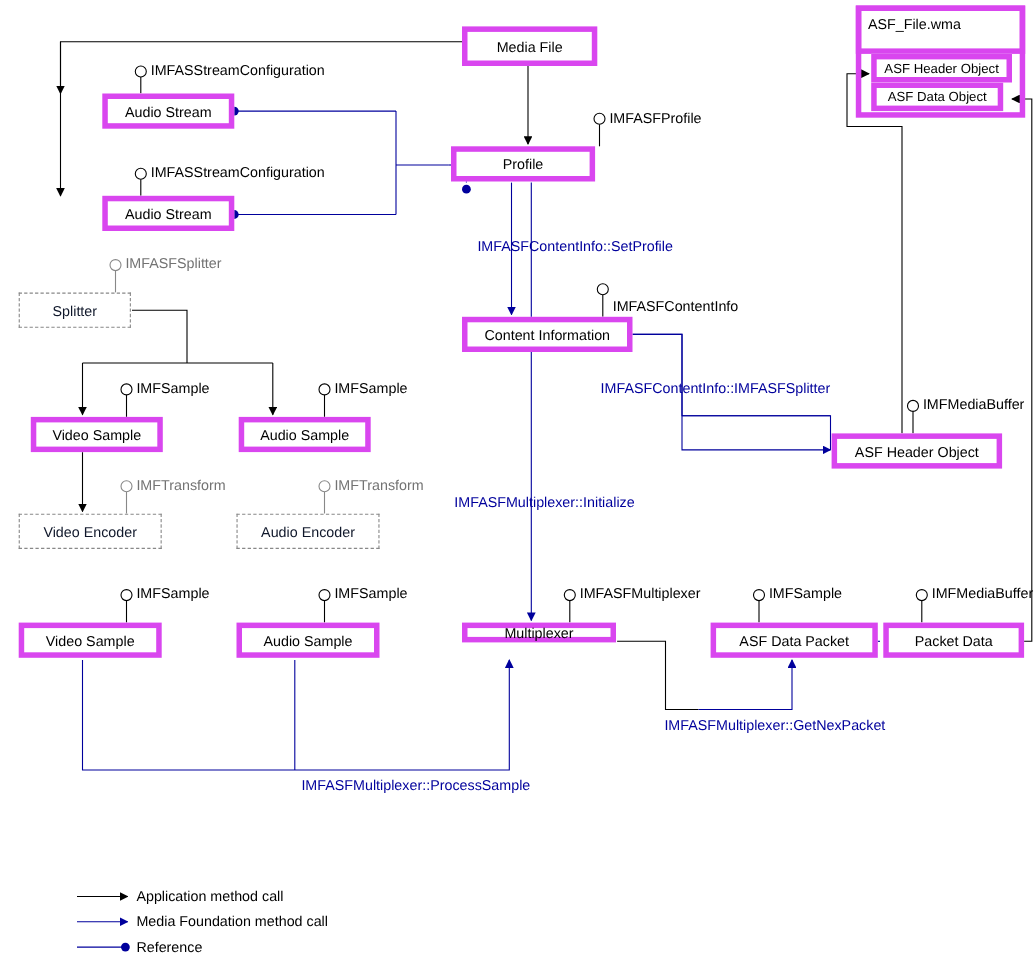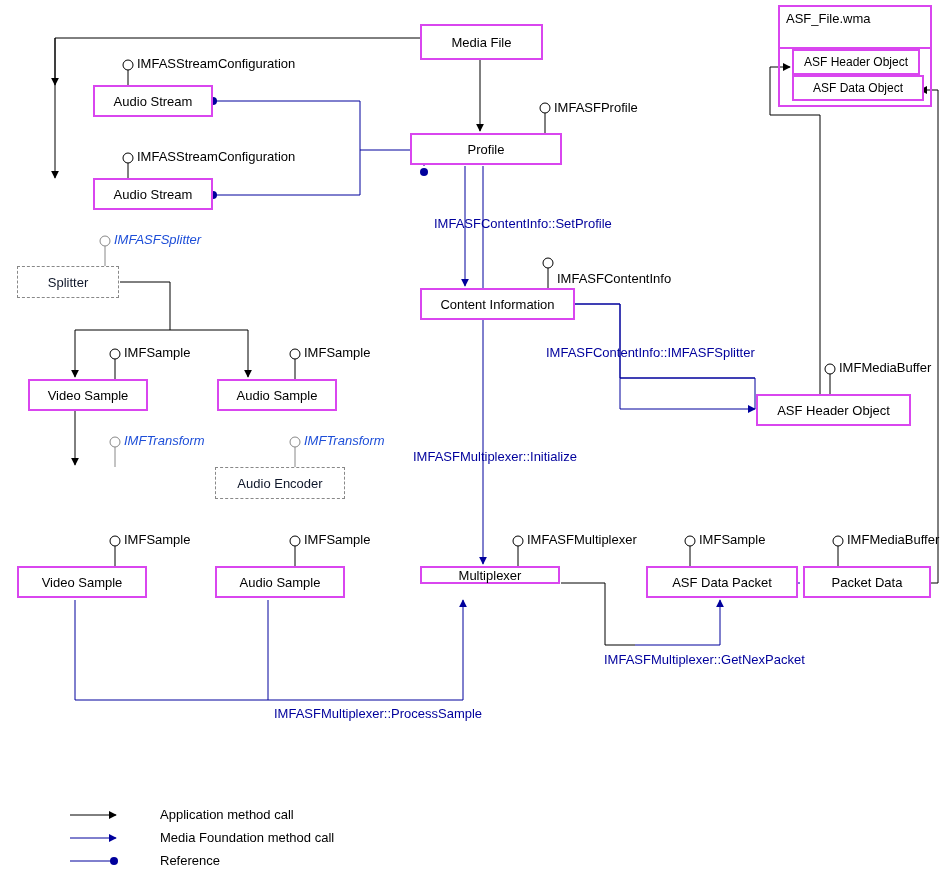--- a/index.html
+++ b/index.html
@@ -19,49 +19,48 @@
   }
   svg.wires {
     position: absolute;
     top: 0; left: 0;
     width: 942px;
     height: 891px;
     pointer-events: none;
   }
   .box {
     position: absolute;
-    border: 2px solid #d946ef;
+    border: 5px solid #d946ef;
     background: #fff;
     display: flex;
     align-items: center;
     justify-content: center;
     text-align: center;
     box-sizing: border-box;
     padding: 4px 6px;
   }
   .box.dashed {
     border: 1px dashed #888;
     color: #0f172a;
   }
   .label {
     position: absolute;
     white-space: nowrap;
   }
   .label.blue { color: #00009c; }
-  .label.gray { color: #1d4ed8; font-style: italic; }
+  .label.gray { color: #737373; }
   .iface-lolli {
     position: absolute;
     white-space: nowrap;
   }
   .legend-row {
     position: absolute;
     display: flex;
     align-items: flex-start;
     gap: 10px;
-    margin-left: 36px;
   }
   .legend-row span { font-size: 13px; }
 </style>
 </head>
 <body>
 
 <div class="canvas">
 
   <svg class="wires" viewBox="0 0 942 891">
     <defs>
@@ -183,21 +182,21 @@
   <div class="box" style="left:93px; top:85px; width:120px; height:32px;">
     <span>Audio Stream</span>
   </div>
   <div class="iface-lolli" style="left:137px; top:56px;">IMFASStreamConfiguration</div>
 
   <div class="box" style="left:93px; top:178px; width:120px; height:32px;">
     <span>Audio Stream</span>
   </div>
   <div class="iface-lolli" style="left:137px; top:149px;">IMFASStreamConfiguration</div>
 
-  <div class="box" style="left:410px; top:133px; width:152px; height:32px;">
+  <div class="box" style="left:410px; top:133px; width:131px; height:32px;">
     <span>Profile</span>
   </div>
   <div class="iface-lolli" style="left:554px; top:100px;">IMFASFProfile</div>
 
   <div class="box dashed" style="left:17px; top:266px; width:102px; height:32px;">
     <span>Splitter</span>
   </div>
   <div class="iface-lolli gray label" style="left:114px; top:232px;">IMFASFSplitter</div>
 
   <div class="box" style="left:420px; top:288px; width:155px; height:32px;">
@@ -208,20 +207,23 @@
   <div class="box" style="left:28px; top:379px; width:120px; height:32px;">
     <span>Video Sample</span>
   </div>
   <div class="iface-lolli" style="left:124px; top:345px;">IMFSample</div>
 
   <div class="box" style="left:217px; top:379px; width:120px; height:32px;">
     <span>Audio Sample</span>
   </div>
   <div class="iface-lolli" style="left:304px; top:345px;">IMFSample</div>
 
+  <div class="box dashed" style="left:17px; top:467px; width:130px; height:32px;">
+    <span>Video Encoder</span>
+  </div>
   <div class="iface-lolli gray label" style="left:124px; top:433px;">IMFTransform</div>
 
   <div class="box dashed" style="left:215px; top:467px; width:130px; height:32px;">
     <span>Audio Encoder</span>
   </div>
   <div class="iface-lolli gray label" style="left:304px; top:433px;">IMFTransform</div>
 
   <div class="box" style="left:17px; top:566px; width:130px; height:32px;">
     <span>Video Sample</span>
   </div>
@@ -251,21 +253,21 @@
     <span>ASF Header Object</span>
   </div>
   <div class="iface-lolli" style="left:839px; top:360px;">IMFMediaBuffer</div>
 
   <div class="box" style="left:778px; top:5px; width:154px; height:44px; justify-content:flex-start; align-items:flex-start;">
     <span>ASF_File.wma</span>
   </div>
   <div class="box" style="left:792px; top:49px; width:128px; height:26px; font-size:12px;">
     <span>ASF Header Object</span>
   </div>
-  <div class="box" style="left:792px; top:75px; width:132px; height:26px; font-size:12px;">
+  <div class="box" style="left:792px; top:75px; width:120px; height:26px; font-size:12px;">
     <span>ASF Data Object</span>
   </div>
 
   <div class="box" style="left:778px; top:5px; width:154px; height:102px; background:transparent; pointer-events:none;"></div>
 
   <div class="label blue" style="left:414px; top:216px;margin-left:20px;">IMFASFContentInfo::SetProfile</div>
   <div class="label blue" style="left:546px; top:345px;">IMFASFContentInfo::IMFASFSplitter</div>
   <div class="label blue" style="left:413px; top:449px;">IMFASFMultiplexer::Initialize</div>
   <div class="label blue" style="left:274px; top:706px;">IMFASFMultiplexer::ProcessSample</div>
   <div class="label blue" style="left:604px; top:652px;">IMFASFMultiplexer::GetNexPacket</div>

